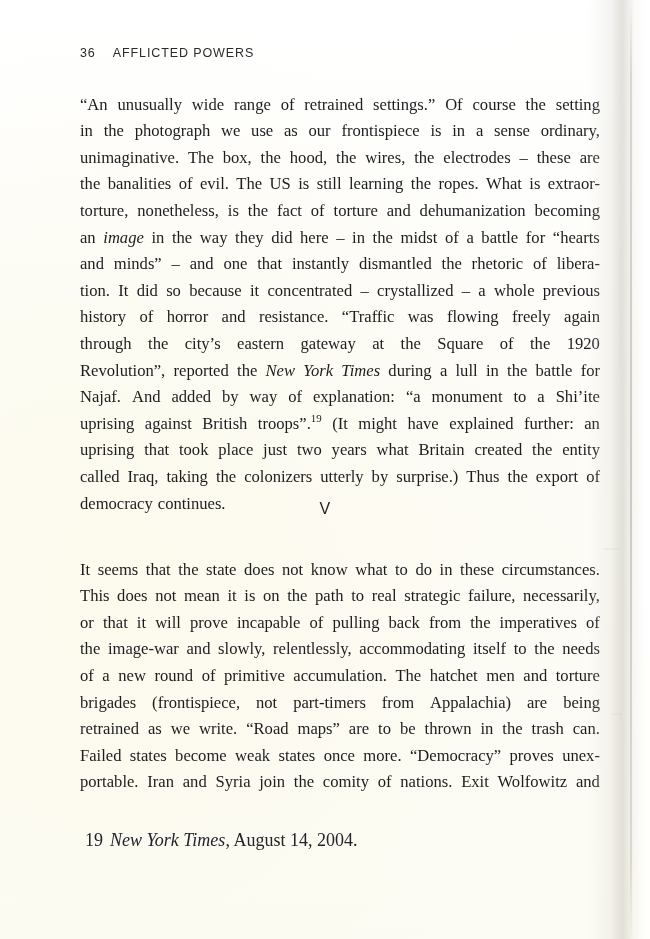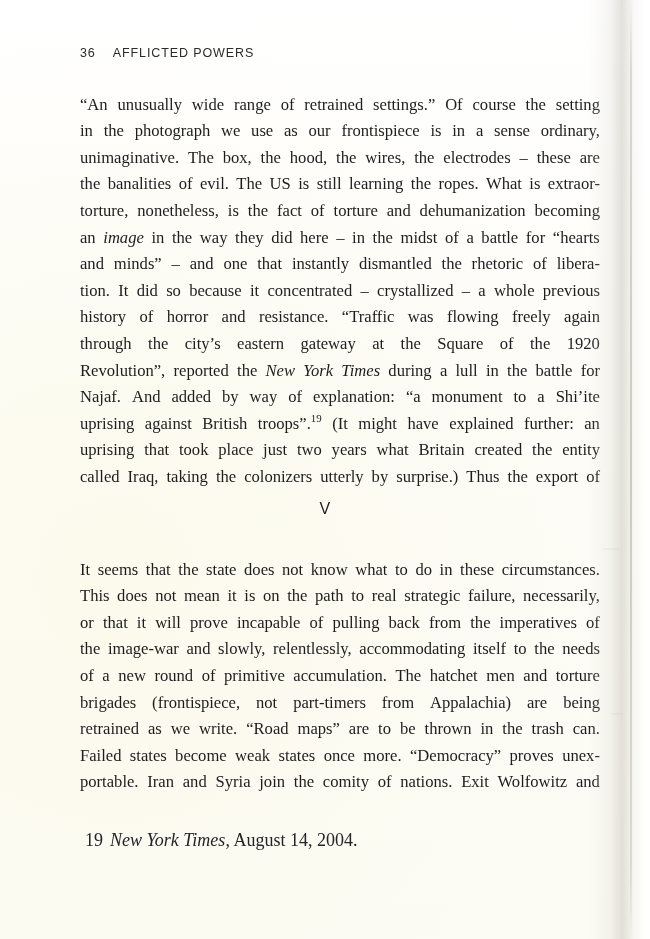--- a/index.html
+++ b/index.html
@@ -153,20 +153,21 @@
       <div class="line just"><span class="w">an</span><span class="w it">image</span><span class="w">in</span><span class="w">the</span><span class="w">way</span><span class="w">they</span><span class="w">did</span><span class="w">here</span><span class="w">–</span><span class="w">in</span><span class="w">the</span><span class="w">midst</span><span class="w">of</span><span class="w">a</span><span class="w">battle</span><span class="w">for</span><span class="w">“hearts</span></div>
       <div class="line just"><span class="w">and</span><span class="w">minds”</span><span class="w">–</span><span class="w">and</span><span class="w">one</span><span class="w">that</span><span class="w">instantly</span><span class="w">dismantled</span><span class="w">the</span><span class="w">rhetoric</span><span class="w">of</span><span class="w">libera-</span></div>
       <div class="line just"><span class="w">tion.</span><span class="w">It</span><span class="w">did</span><span class="w">so</span><span class="w">because</span><span class="w">it</span><span class="w">concentrated</span><span class="w">–</span><span class="w">crystallized</span><span class="w">–</span><span class="w">a</span><span class="w">whole</span><span class="w">previous</span></div>
       <div class="line just"><span class="w">history</span><span class="w">of</span><span class="w">horror</span><span class="w">and</span><span class="w">resistance.</span><span class="w">“Traffic</span><span class="w">was</span><span class="w">flowing</span><span class="w">freely</span><span class="w">again</span></div>
       <div class="line just"><span class="w">through</span><span class="w">the</span><span class="w">city’s</span><span class="w">eastern</span><span class="w">gateway</span><span class="w">at</span><span class="w">the</span><span class="w">Square</span><span class="w">of</span><span class="w">the</span><span class="w">1920</span></div>
       <div class="line just"><span class="w">Revolution”,</span><span class="w">reported</span><span class="w">the</span><span class="w it">New</span><span class="w it">York</span><span class="w it">Times</span><span class="w">during</span><span class="w">a</span><span class="w">lull</span><span class="w">in</span><span class="w">the</span><span class="w">battle</span><span class="w">for</span></div>
       <div class="line just"><span class="w">Najaf.</span><span class="w">And</span><span class="w">added</span><span class="w">by</span><span class="w">way</span><span class="w">of</span><span class="w">explanation:</span><span class="w">“a</span><span class="w">monument</span><span class="w">to</span><span class="w">a</span><span class="w">Shi’ite</span></div>
       <div class="line just"><span class="w">uprising</span><span class="w">against</span><span class="w">British</span><span class="w">troops”.<sup class="fnref">19</sup></span><span class="w">(It</span><span class="w">might</span><span class="w">have</span><span class="w">explained</span><span class="w">further:</span><span class="w">an</span></div>
       <div class="line just"><span class="w">uprising</span><span class="w">that</span><span class="w">took</span><span class="w">place</span><span class="w">just</span><span class="w">two</span><span class="w">years</span><span class="w">what</span><span class="w">Britain</span><span class="w">created</span><span class="w">the</span><span class="w">entity</span></div>
       <div class="line just"><span class="w">called</span><span class="w">Iraq,</span><span class="w">taking</span><span class="w">the</span><span class="w">colonizers</span><span class="w">utterly</span><span class="w">by</span><span class="w">surprise.)</span><span class="w">Thus</span><span class="w">the</span><span class="w">export</span><span class="w">of</span></div>
+      <div class="line last"><span class="w">democracy</span><span class="w">continues.</span></div>
     </div>
 
   <div class="section-mark" style="top:500px;">V</div>
 
   <div class="textblock" id="para2" style="top:553px;">
       <div class="line just"><span class="w">It</span><span class="w">seems</span><span class="w">that</span><span class="w">the</span><span class="w">state</span><span class="w">does</span><span class="w">not</span><span class="w">know</span><span class="w">what</span><span class="w">to</span><span class="w">do</span><span class="w">in</span><span class="w">these</span><span class="w">circumstances.</span></div>
       <div class="line just"><span class="w">This</span><span class="w">does</span><span class="w">not</span><span class="w">mean</span><span class="w">it</span><span class="w">is</span><span class="w">on</span><span class="w">the</span><span class="w">path</span><span class="w">to</span><span class="w">real</span><span class="w">strategic</span><span class="w">failure,</span><span class="w">necessarily,</span></div>
       <div class="line just"><span class="w">or</span><span class="w">that</span><span class="w">it</span><span class="w">will</span><span class="w">prove</span><span class="w">incapable</span><span class="w">of</span><span class="w">pulling</span><span class="w">back</span><span class="w">from</span><span class="w">the</span><span class="w">imperatives</span><span class="w">of</span></div>
       <div class="line just"><span class="w">the</span><span class="w">image-war</span><span class="w">and</span><span class="w">slowly,</span><span class="w">relentlessly,</span><span class="w">accommodating</span><span class="w">itself</span><span class="w">to</span><span class="w">the</span><span class="w">needs</span></div>
       <div class="line just"><span class="w">of</span><span class="w">a</span><span class="w">new</span><span class="w">round</span><span class="w">of</span><span class="w">primitive</span><span class="w">accumulation.</span><span class="w">The</span><span class="w">hatchet</span><span class="w">men</span><span class="w">and</span><span class="w">torture</span></div>

